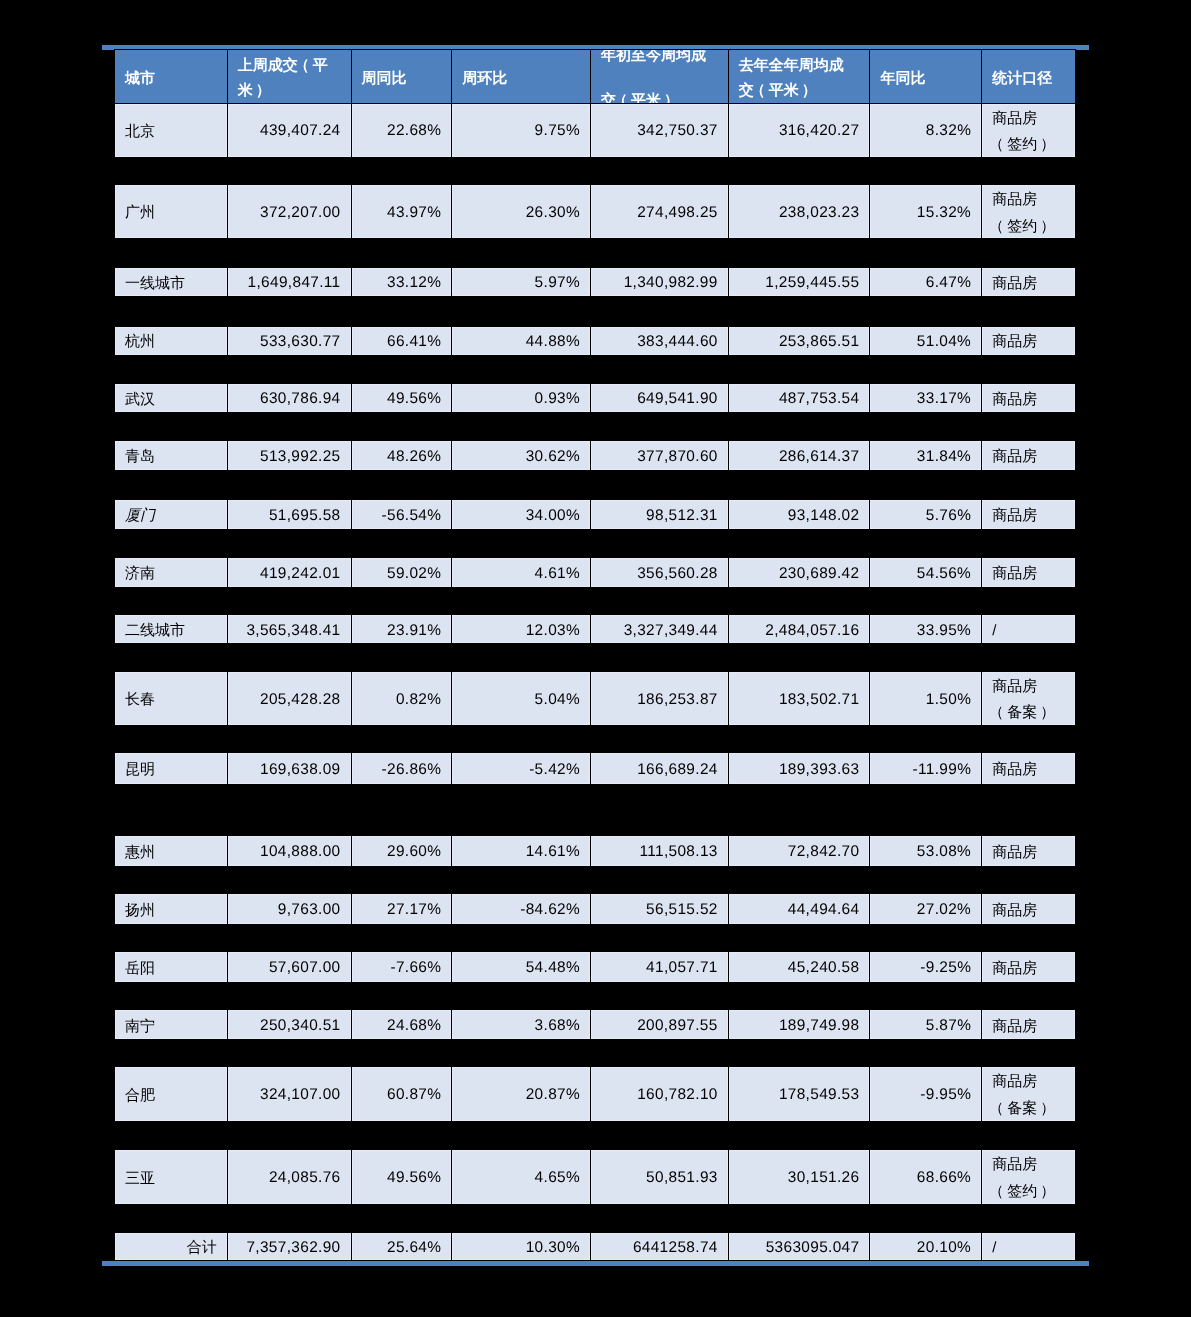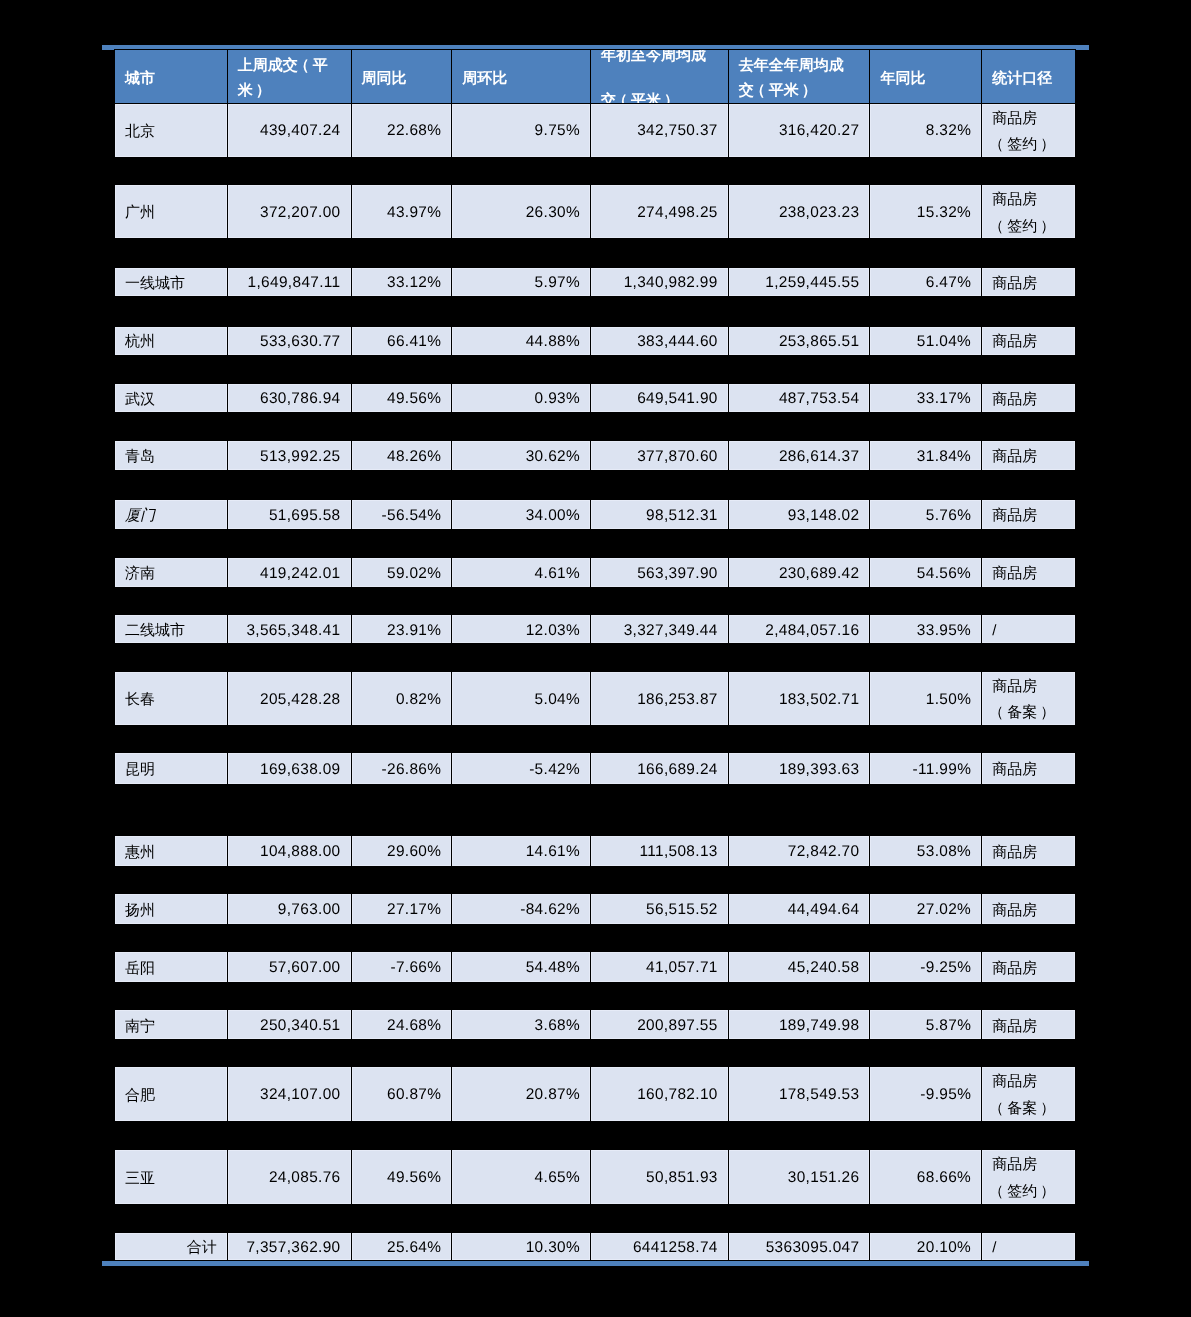--- a/index.html
+++ b/index.html
@@ -112,21 +112,21 @@
     <div class="cell r num" style="width:138px;">98,512.31</div>
     <div class="cell r num" style="width:142px;">93,148.02</div>
     <div class="cell r num" style="width:112px;">5.76%</div>
     <div class="cell l" style="width:94px;">商品房</div>
   </div>
   <div class="band" style="left:114px;top:556.6px;width:962px;height:31.8px;">
     <div class="cell l" style="width:112px;">济南</div>
     <div class="cell r num" style="width:124px;">419,242.01</div>
     <div class="cell r num" style="width:101px;">59.02%</div>
     <div class="cell r num" style="width:139px;">4.61%</div>
-    <div class="cell r num" style="width:138px;">563,397.90</div>
+    <div class="cell r num" style="width:138px;">356,560.28</div>
     <div class="cell r num" style="width:142px;">230,689.42</div>
     <div class="cell r num" style="width:112px;">54.56%</div>
     <div class="cell l" style="width:94px;">商品房</div>
   </div>
   <div class="band" style="left:114px;top:614.2px;width:962px;height:30.2px;">
     <div class="cell l" style="width:112px;">二线城市</div>
     <div class="cell r num" style="width:124px;">3,565,348.41</div>
     <div class="cell r num" style="width:101px;">23.91%</div>
     <div class="cell r num" style="width:139px;">12.03%</div>
     <div class="cell r num" style="width:138px;">3,327,349.44</div>

